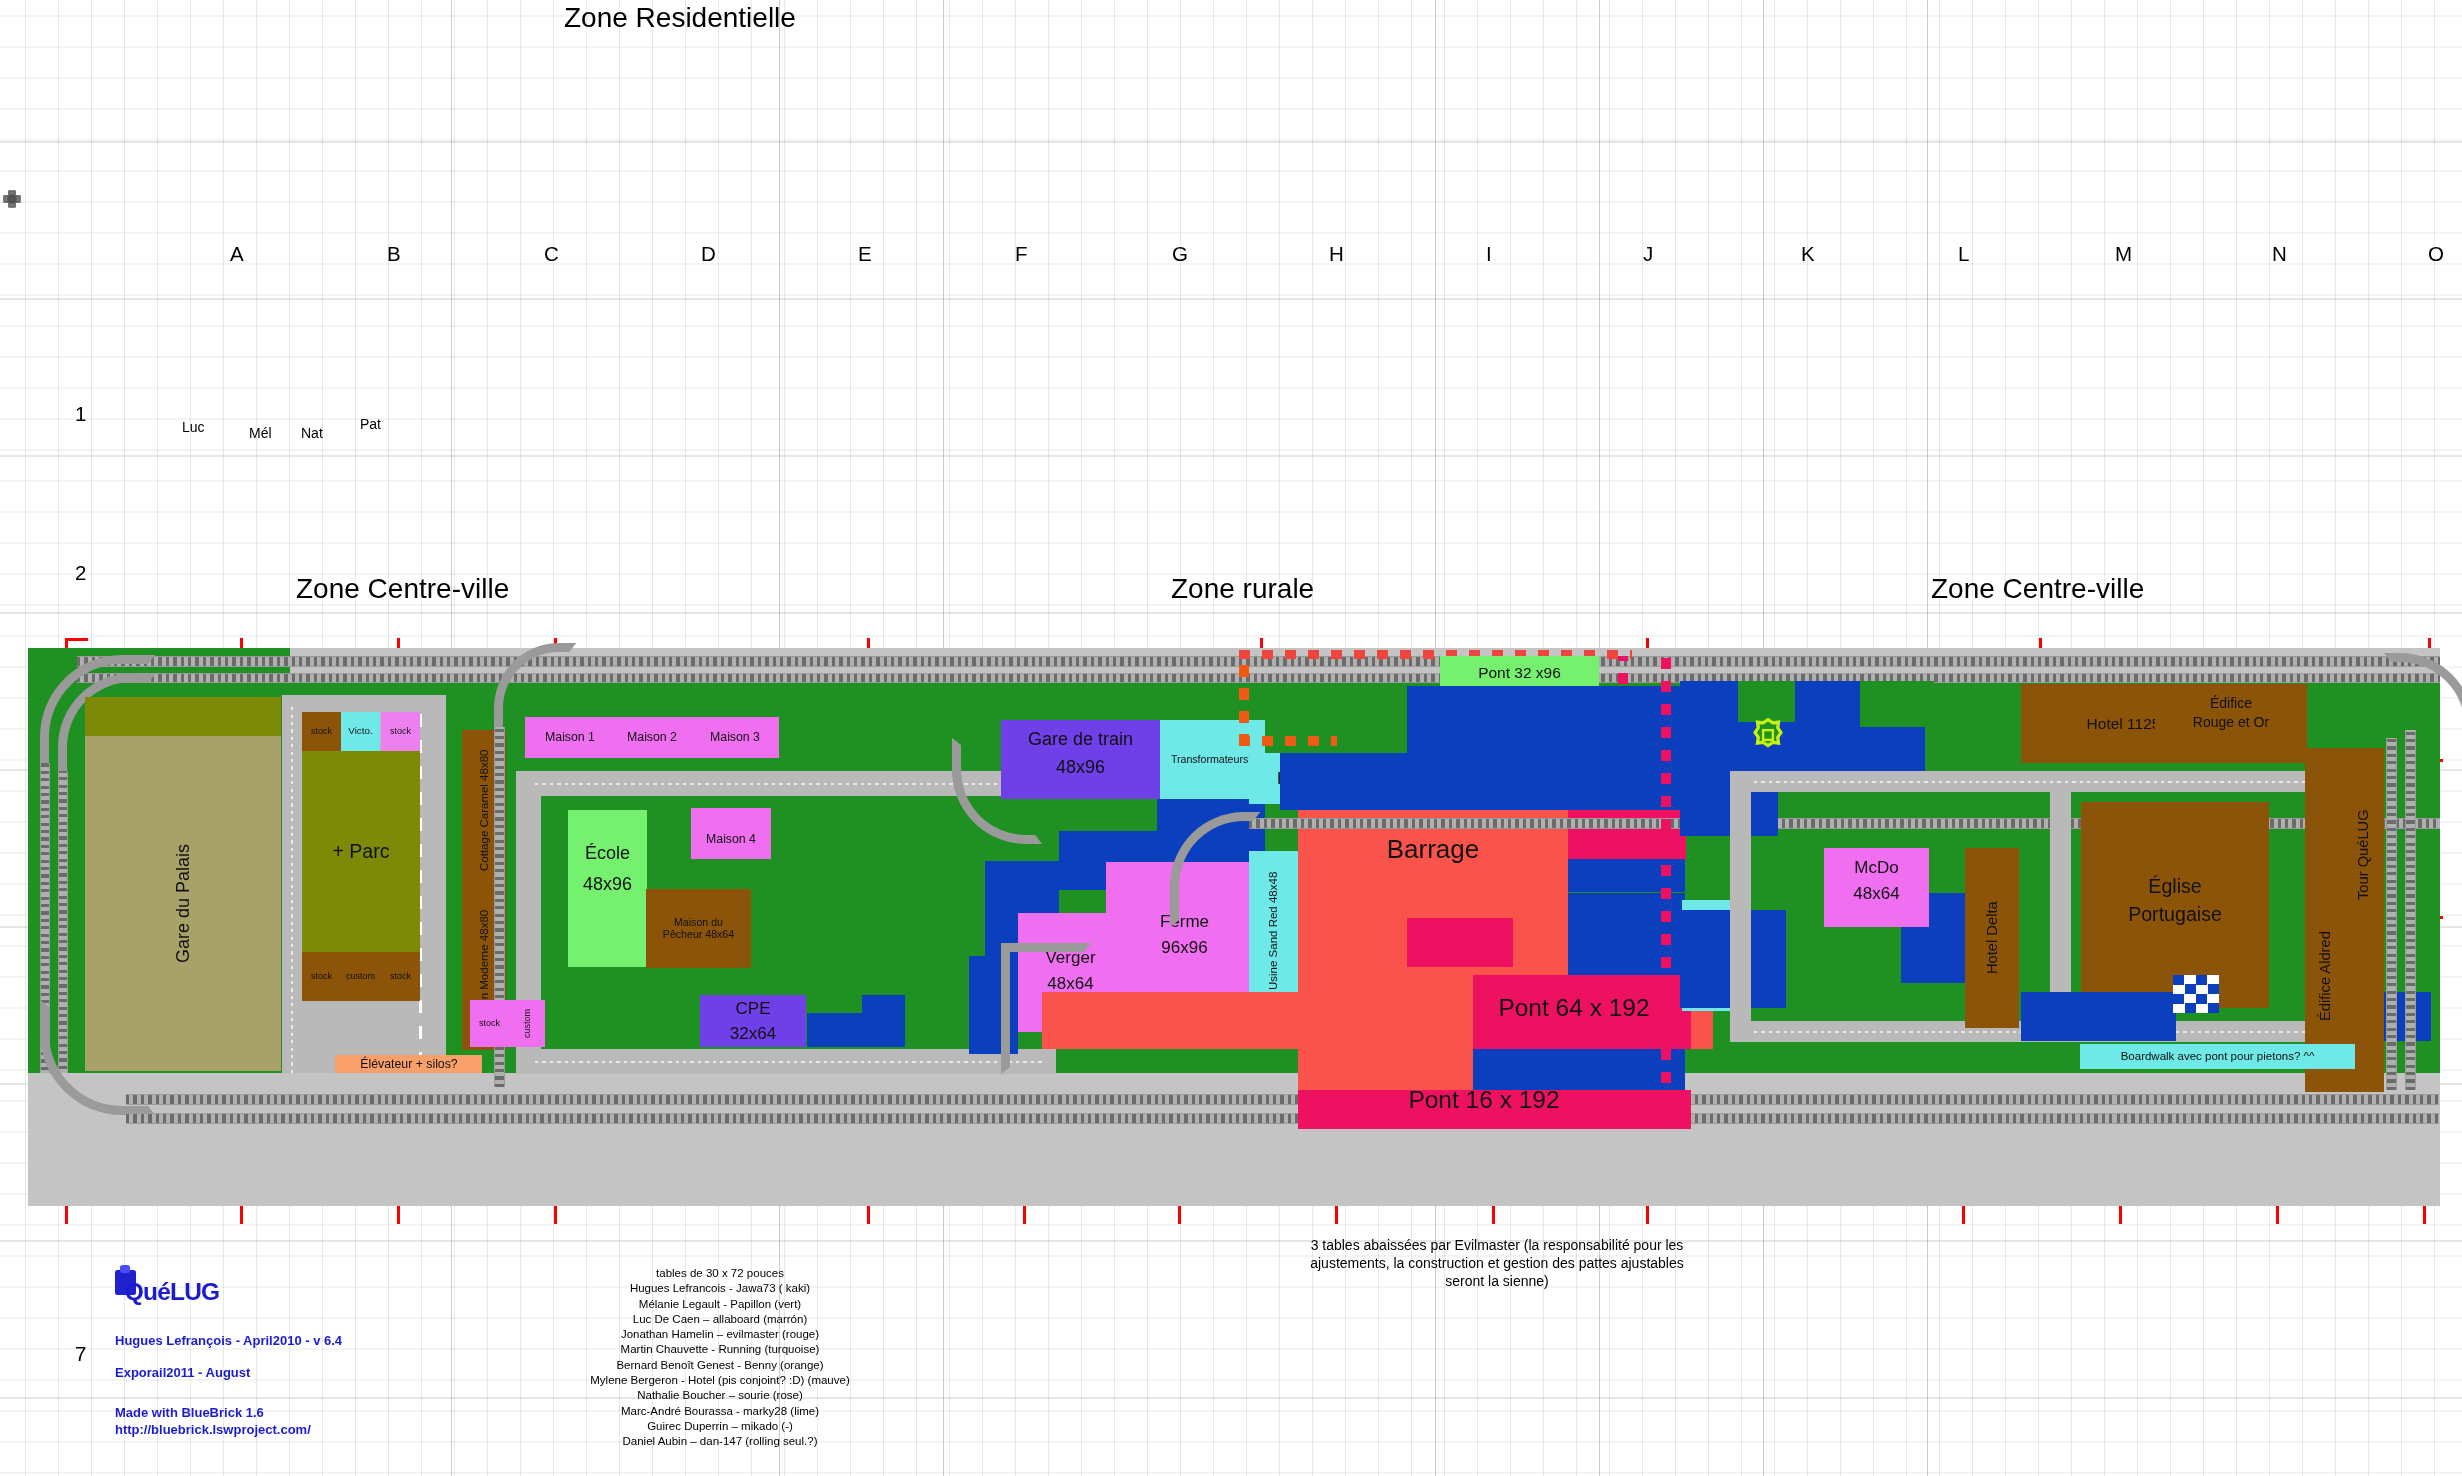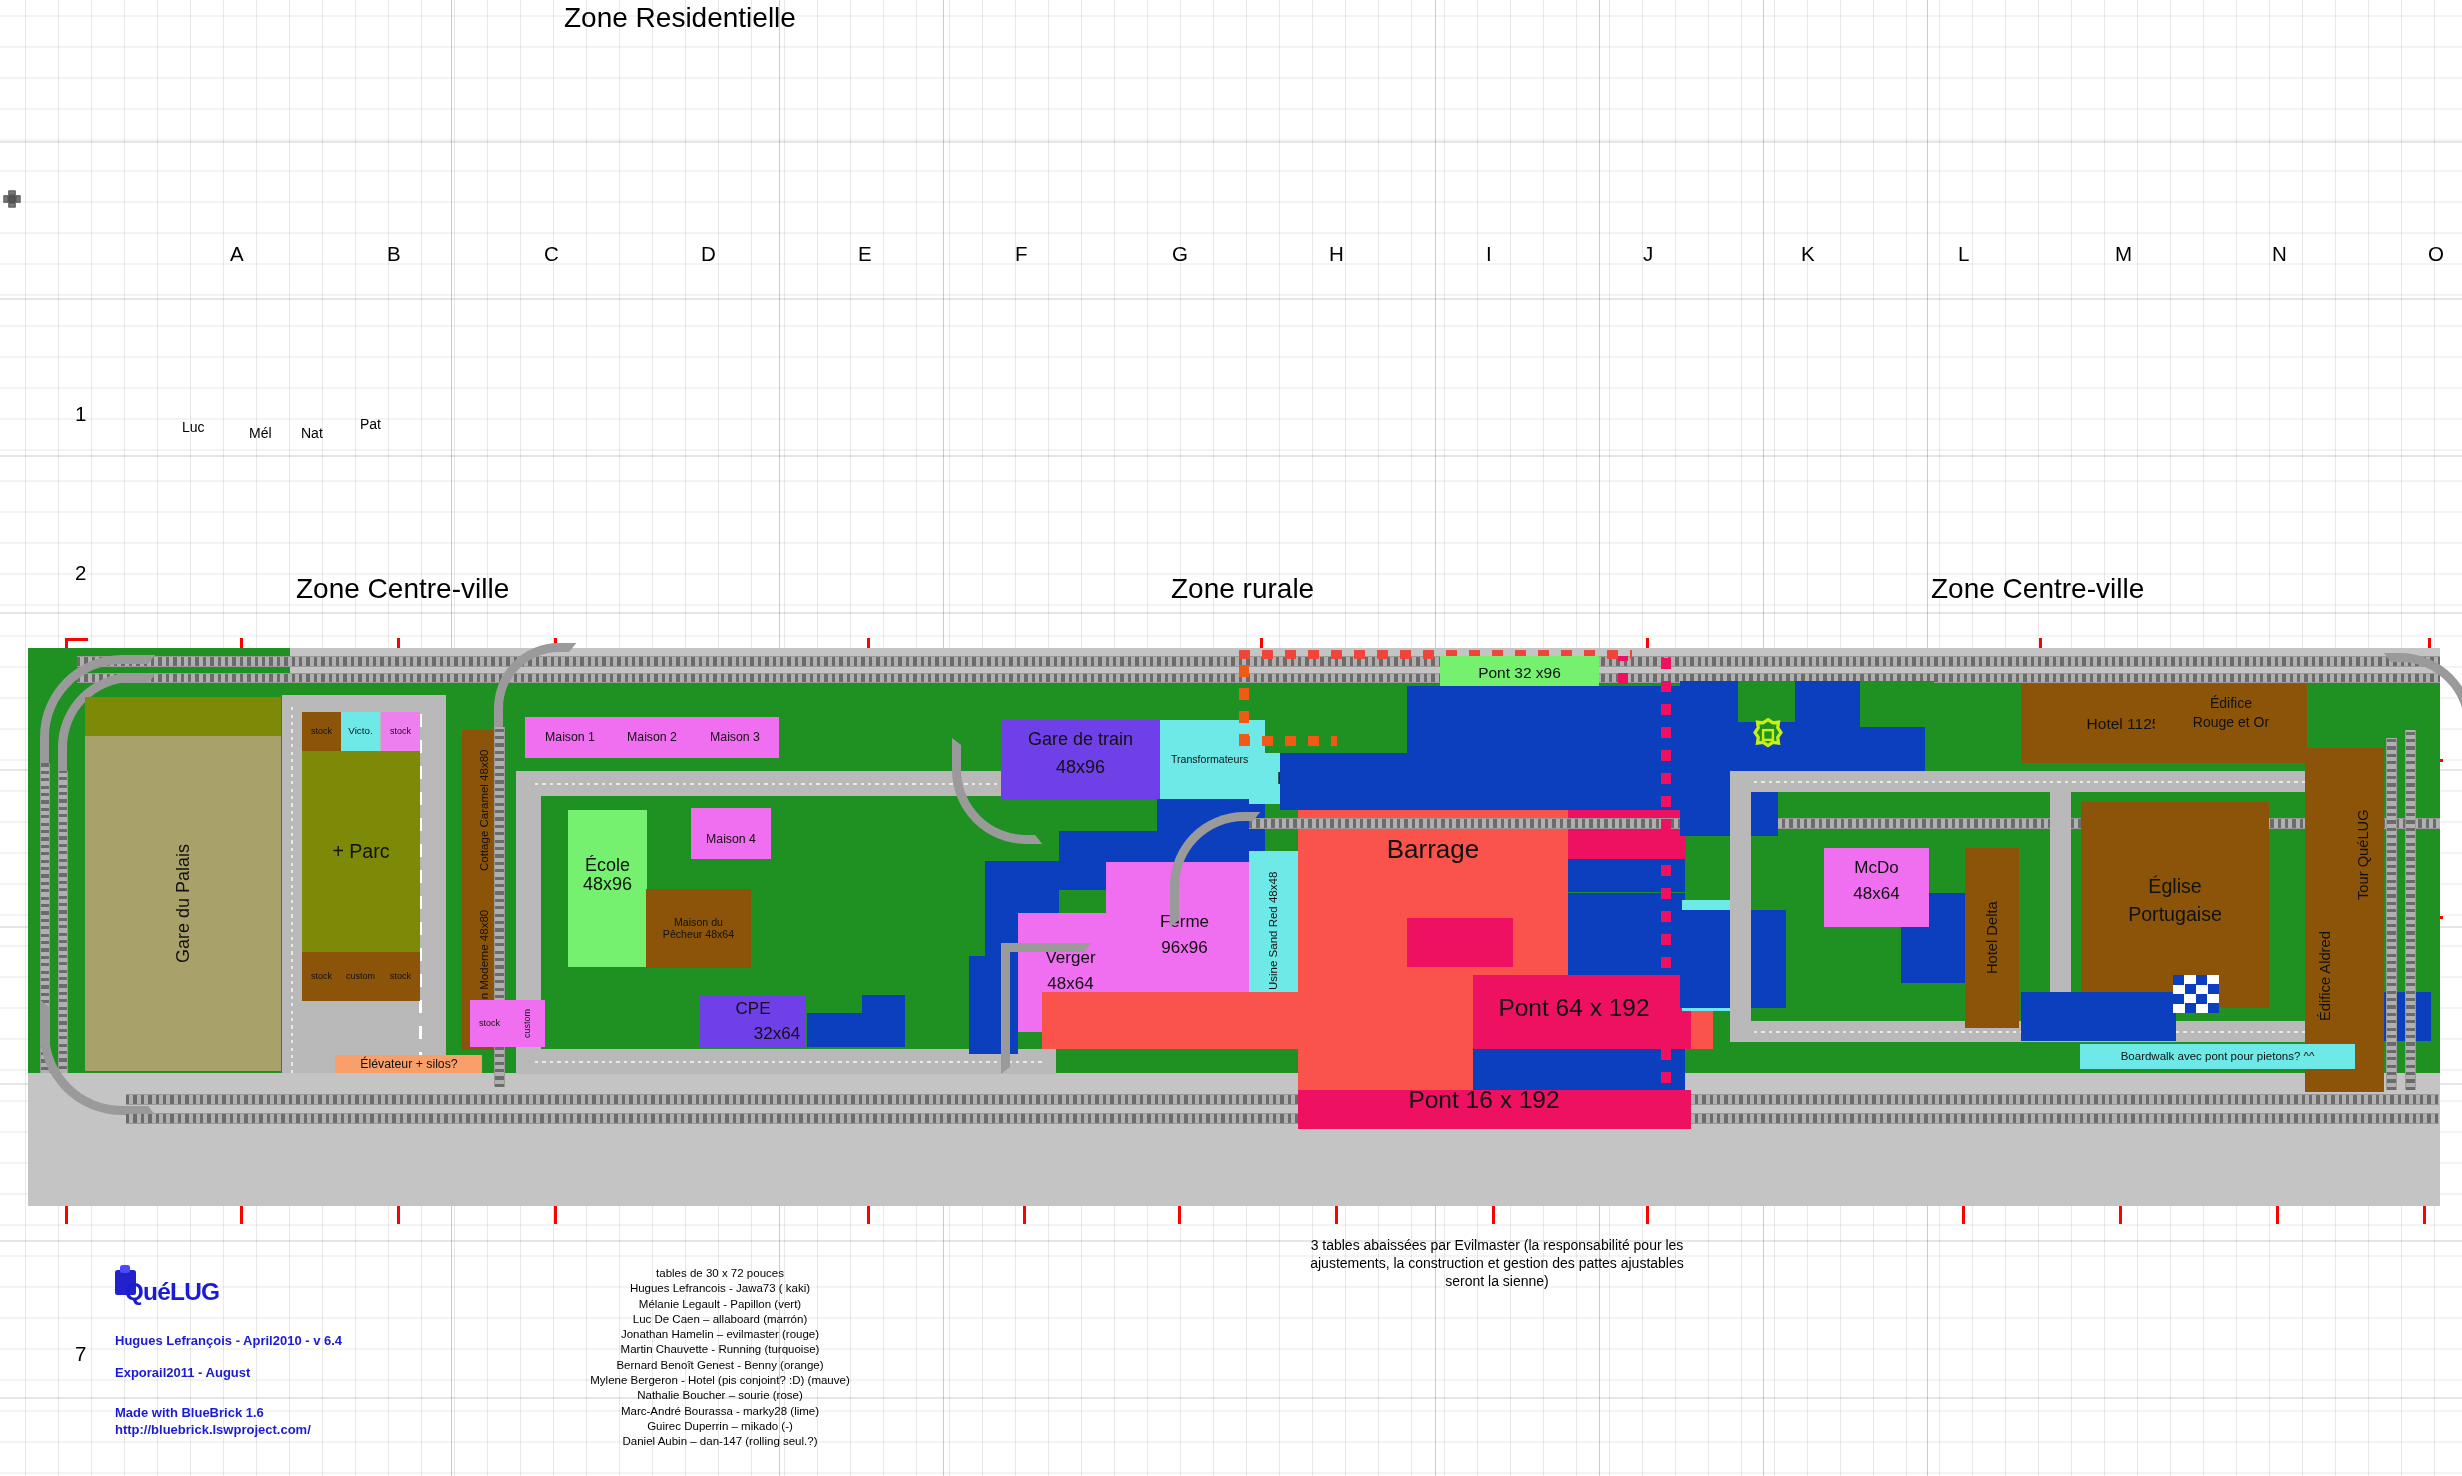--- a/index.html
+++ b/index.html
@@ -226,33 +226,33 @@
   <div class="tile road" style="left:488px;top:123px;width:540px;height:24.5px;"></div>
   <div class="tile road" style="left:488px;top:123px;width:24.5px;height:303px;"></div>
   <div class="tile road" style="left:488px;top:401px;width:540px;height:24.5px;"></div>
   <div class="dot" style="left:507px;top:135px;width:507px;"></div>
   <div class="dot" style="left:507px;top:413px;width:507px;"></div>
 
   <div class="tile magenta" style="left:663px;top:160px;width:80px;height:51px;"></div>
   <div class="lbl" style="left:663px;top:160px;width:80px;height:63px;font-size:12.3px;">Maison 4</div>
 
   <div class="tile lgreen" style="left:540px;top:162px;width:79px;height:157px;"></div>
-  <div class="lbl" style="left:540px;top:204px;width:79px;height:26px;font-size:18px;">École</div>
+  <div class="lbl" style="left:540px;top:192px;width:79px;height:26px;font-size:18px;">École</div>
   <div class="lbl" style="left:540px;top:223px;width:79px;height:26px;font-size:18px;">48x96</div>
 
   <div class="tile brown" style="left:618px;top:241px;width:105px;height:79px;"></div>
   <div class="lbl" style="left:618px;top:241px;width:105px;height:79px;font-size:10.6px;padding:0 8px;">Maison du Pêcheur 48x64</div>
 
   <div class="tile magenta" style="left:442px;top:352px;width:75px;height:47px;"></div>
   <div class="lbl" style="left:442px;top:352px;width:39px;height:47px;font-size:9px;">stock</div>
   <div class="lbl vert" style="left:481px;top:352px;width:36px;height:47px;font-size:9px;">custom</div>
 
   <div class="tile purple" style="left:672px;top:347px;width:106px;height:52px;"></div>
   <div class="lbl" style="left:672px;top:348px;width:106px;height:26px;font-size:17px;">CPE</div>
-  <div class="lbl" style="left:672px;top:373px;width:106px;height:26px;font-size:17px;margin-left:24px;">32x64</div>
+  <div class="lbl" style="left:672px;top:373px;width:106px;height:26px;font-size:17px;">32x64</div>
   <div class="tile water" style="left:779px;top:365px;width:98px;height:34px;"></div>
   <div class="tile water" style="left:834px;top:347px;width:43px;height:18px;"></div>
 
   <div class="tile purple" style="left:973px;top:72px;width:159px;height:79px;"></div>
   <div class="lbl" style="left:973px;top:75px;width:159px;height:33px;font-size:18px;">Gare de train</div>
   <div class="lbl" style="left:973px;top:103px;width:159px;height:33px;font-size:18px;">48x96</div>
 
   <div class="tile cyan" style="left:1132px;top:72px;width:105px;height:79px;"></div>
   <div class="lbl" style="left:1132px;top:72px;width:105px;height:79px;font-size:10.6px;">Transformateurs?</div>
 

